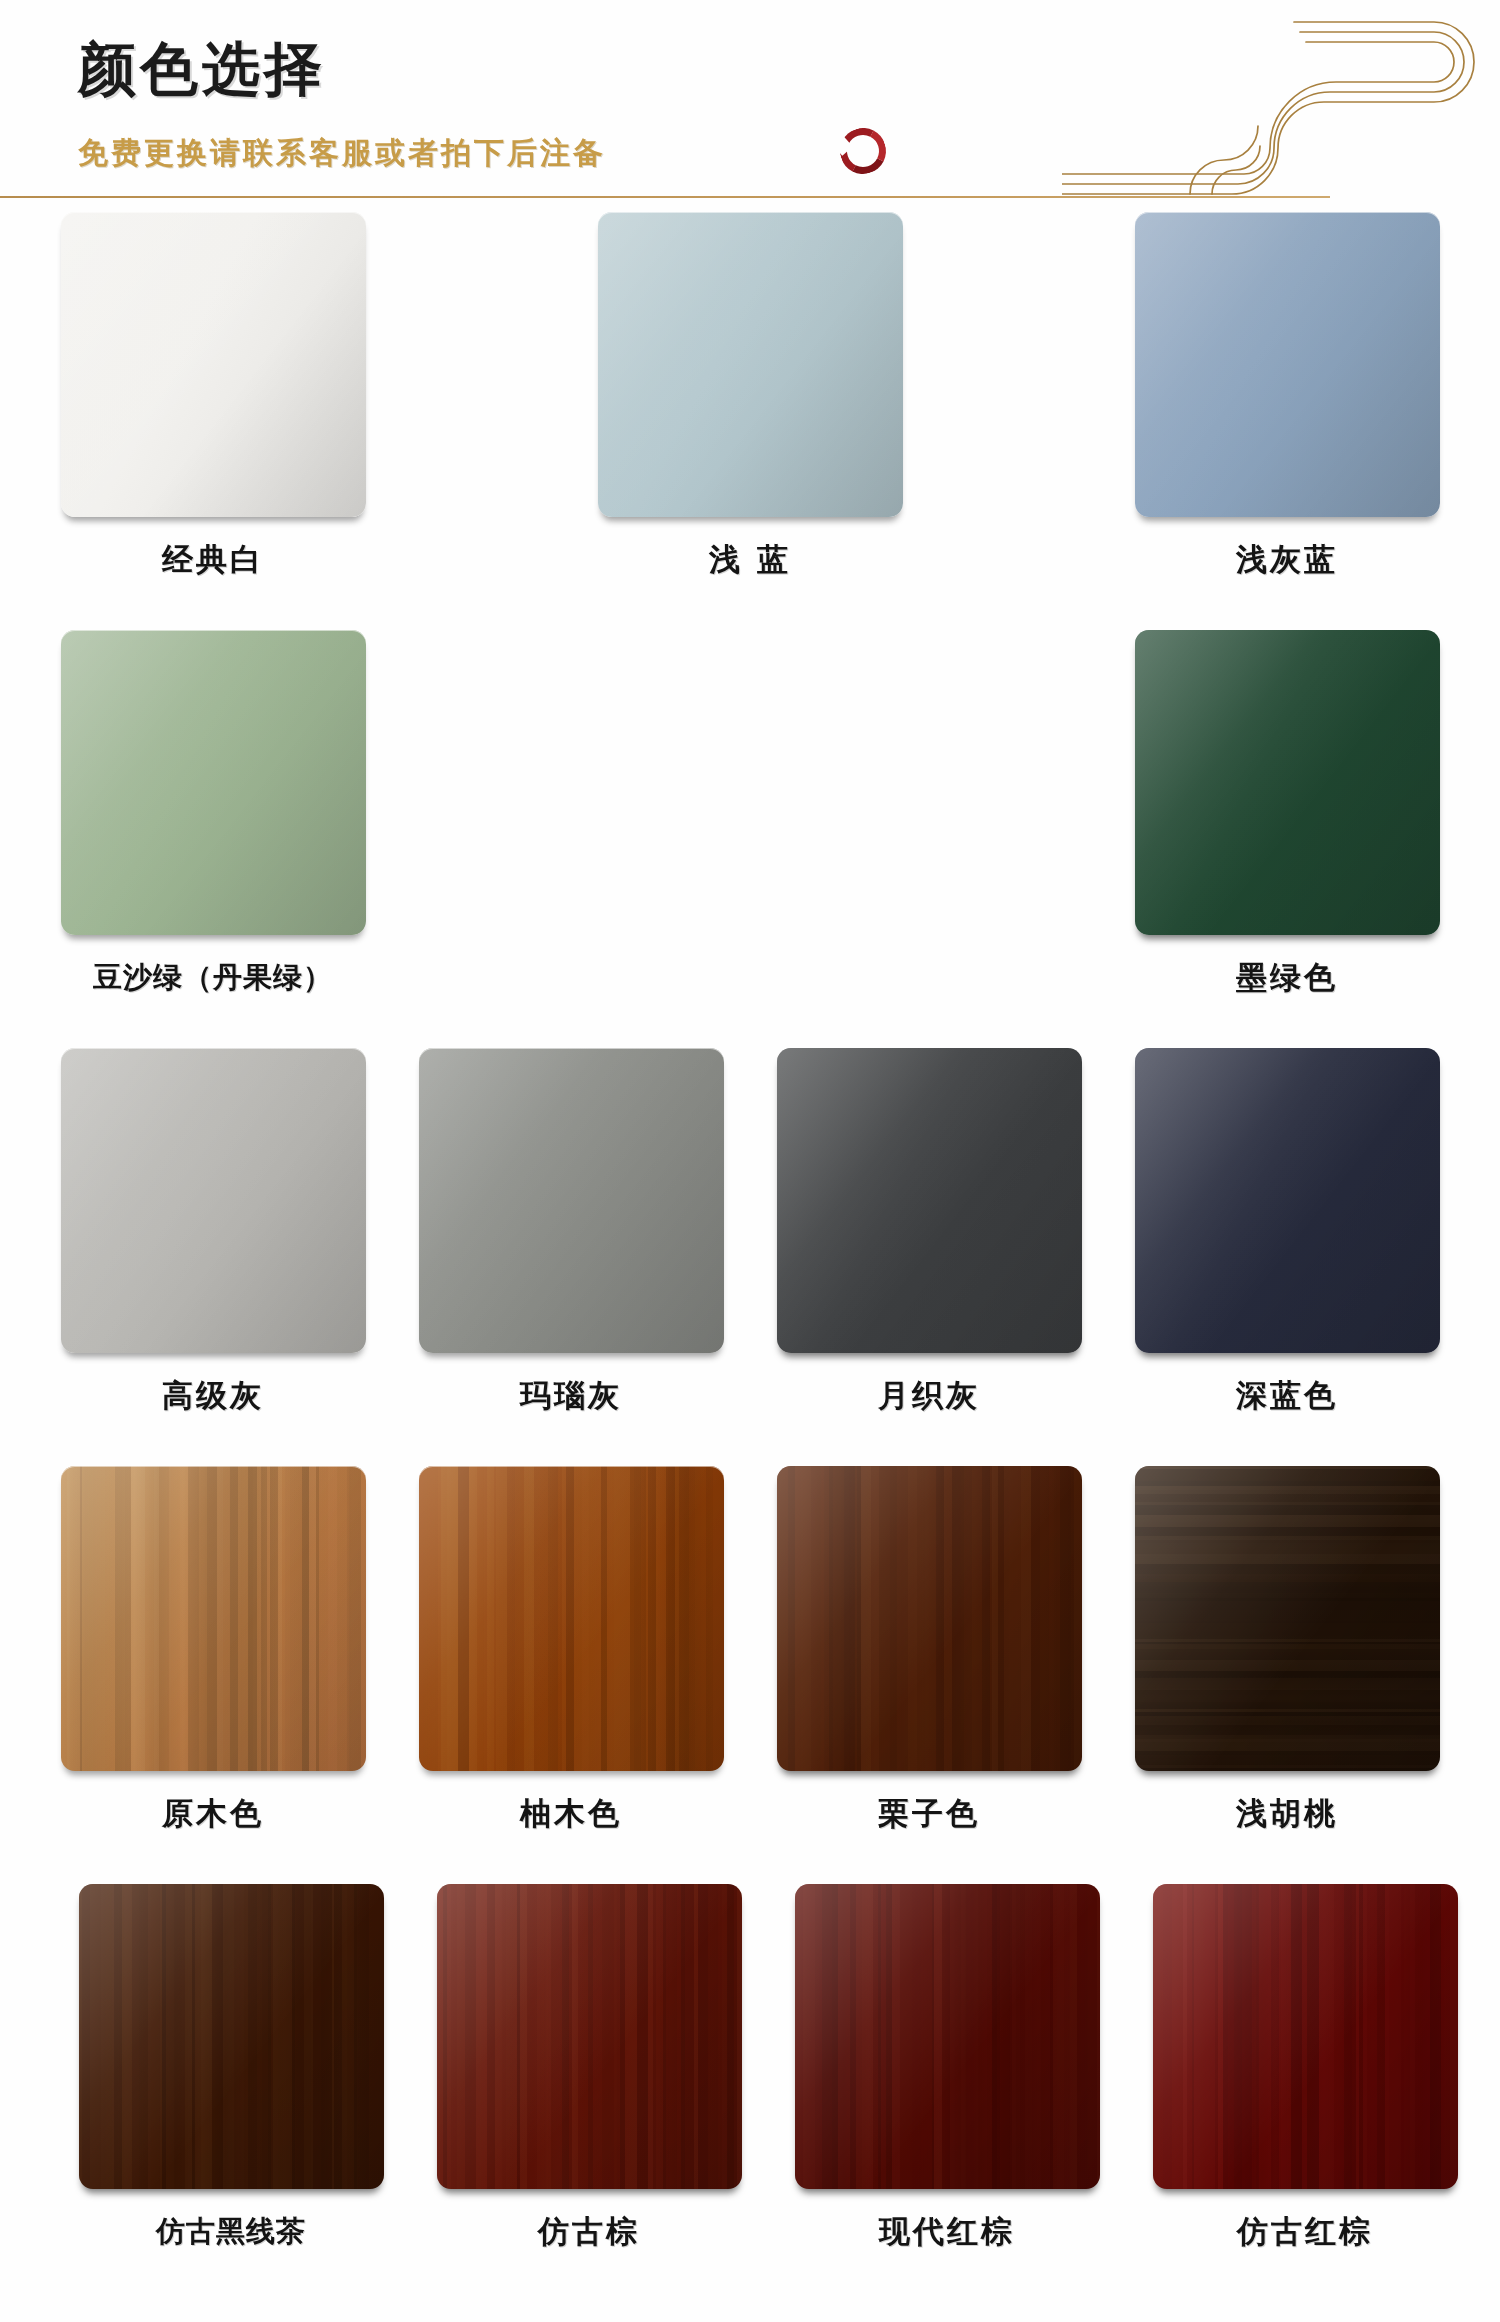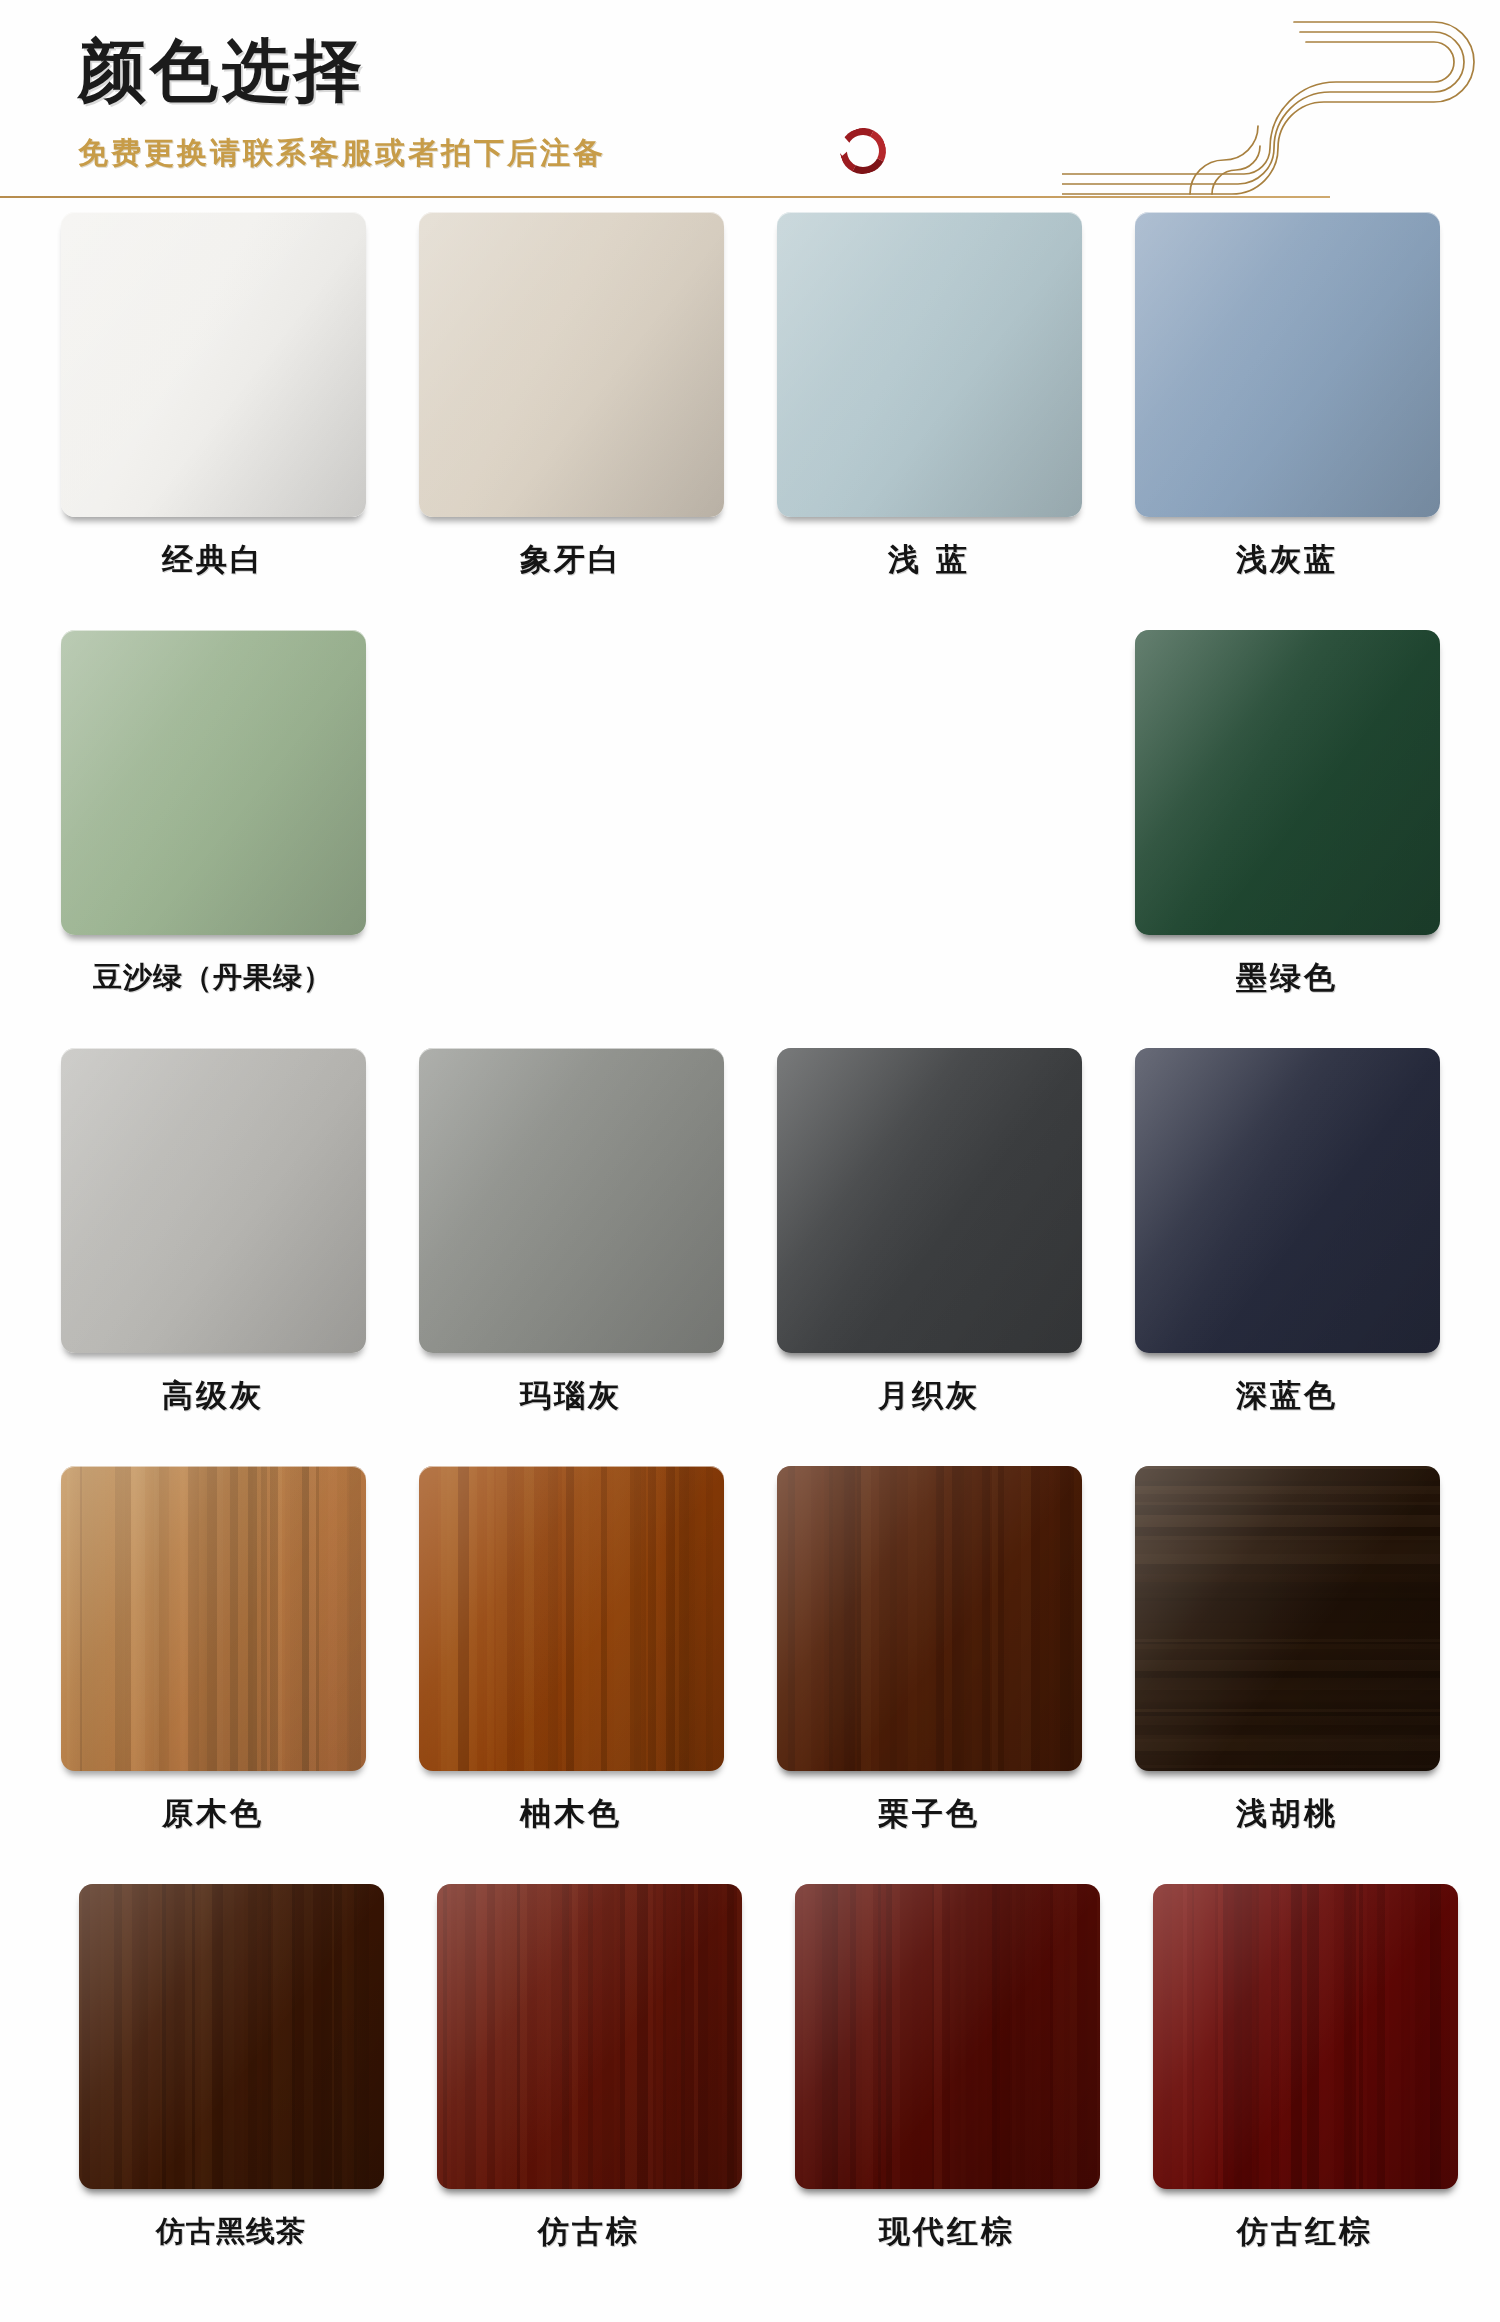--- a/index.html
+++ b/index.html
@@ -28,23 +28,23 @@
   #title-wrap {
     position:absolute;
     left:78px;
     top:22px;
     width:760px;
   }
 
   #main-title {
     position:relative;
     display:inline-block;
-    font-family:Liberation Sans, sans-serif;
+    font-family:Liberation Serif, serif;
     font-weight:700;
-    font-size:68px;
+    font-size:58px;
     line-height:96px;
     letter-spacing:4px;
     color:#1b1b1b;
     white-space:nowrap;
     text-shadow:2px 2px 0 rgba(150,150,150,.35);
   }
 
   
   #title-seal {
     position:absolute;
@@ -201,24 +201,20 @@
 
   </div>
 
   <div id="grid">
       <div class="row">
         <div class="cell">
           <div class="swatch" title="经典白" style="background: linear-gradient(118deg, rgb(243, 242, 239) 0%, rgb(242, 241, 238) 42%, rgb(225, 224, 221) 100%);"></div>
           <div class="label">经典白</div>
         </div>
         <div class="cell">
-          <div class="swatch" title="象牙白" style="background: linear-gradient(118deg, rgb(222, 214, 201) 0%, rgb(220, 211, 197) 42%, rgb(205, 196, 183) 100%);"></div>
-          <div class="label">象牙白</div>
-        </div>
-        <div class="cell">
           <div class="swatch" title="浅 蓝" style="background: linear-gradient(118deg, rgb(185, 204, 209) 0%, rgb(180, 200, 206) 42%, rgb(167, 186, 192) 100%);"></div>
           <div class="label">浅 蓝</div>
         </div>
         <div class="cell">
           <div class="swatch" title="浅灰蓝" style="background: linear-gradient(118deg, rgb(147, 169, 194) 0%, rgb(139, 163, 189) 42%, rgb(129, 152, 176) 100%);"></div>
           <div class="label">浅灰蓝</div>
         </div>
       </div>
       <div class="row">
         <div class="cell">

